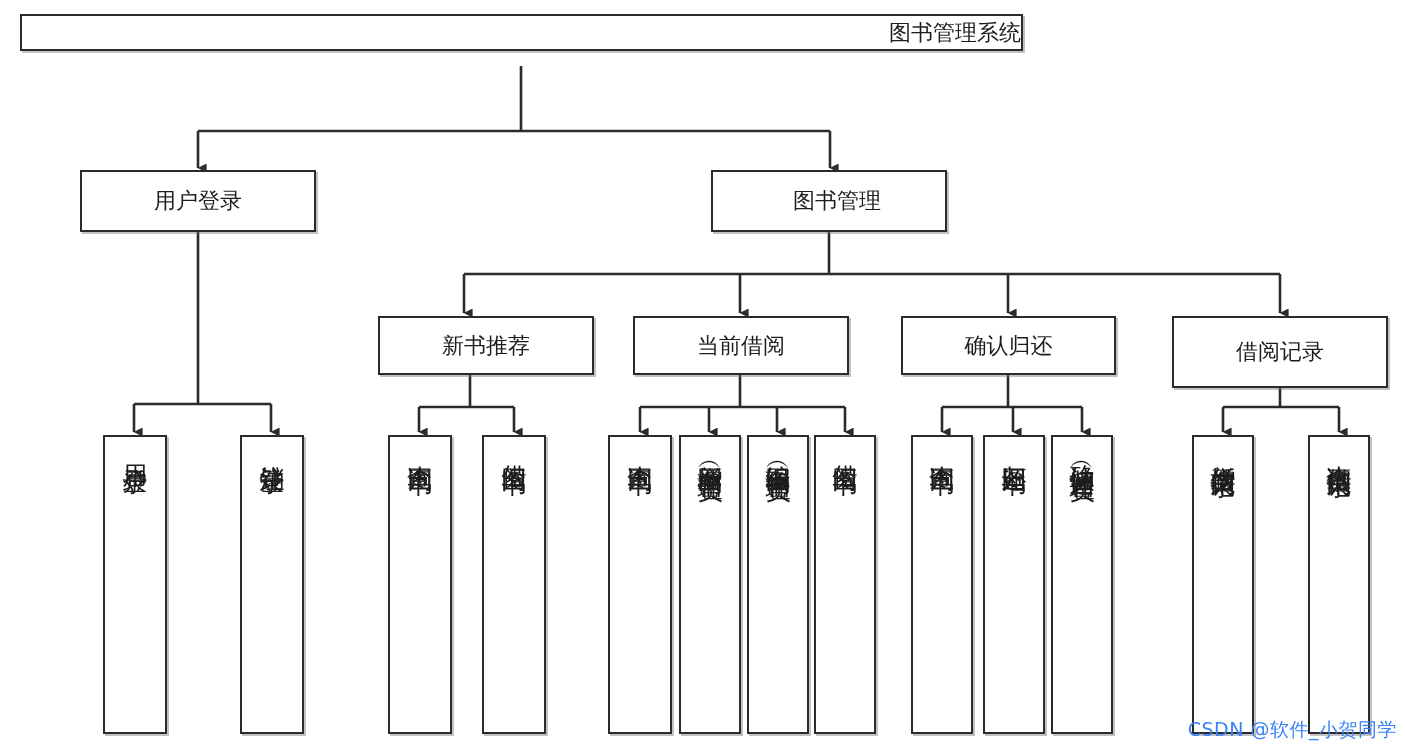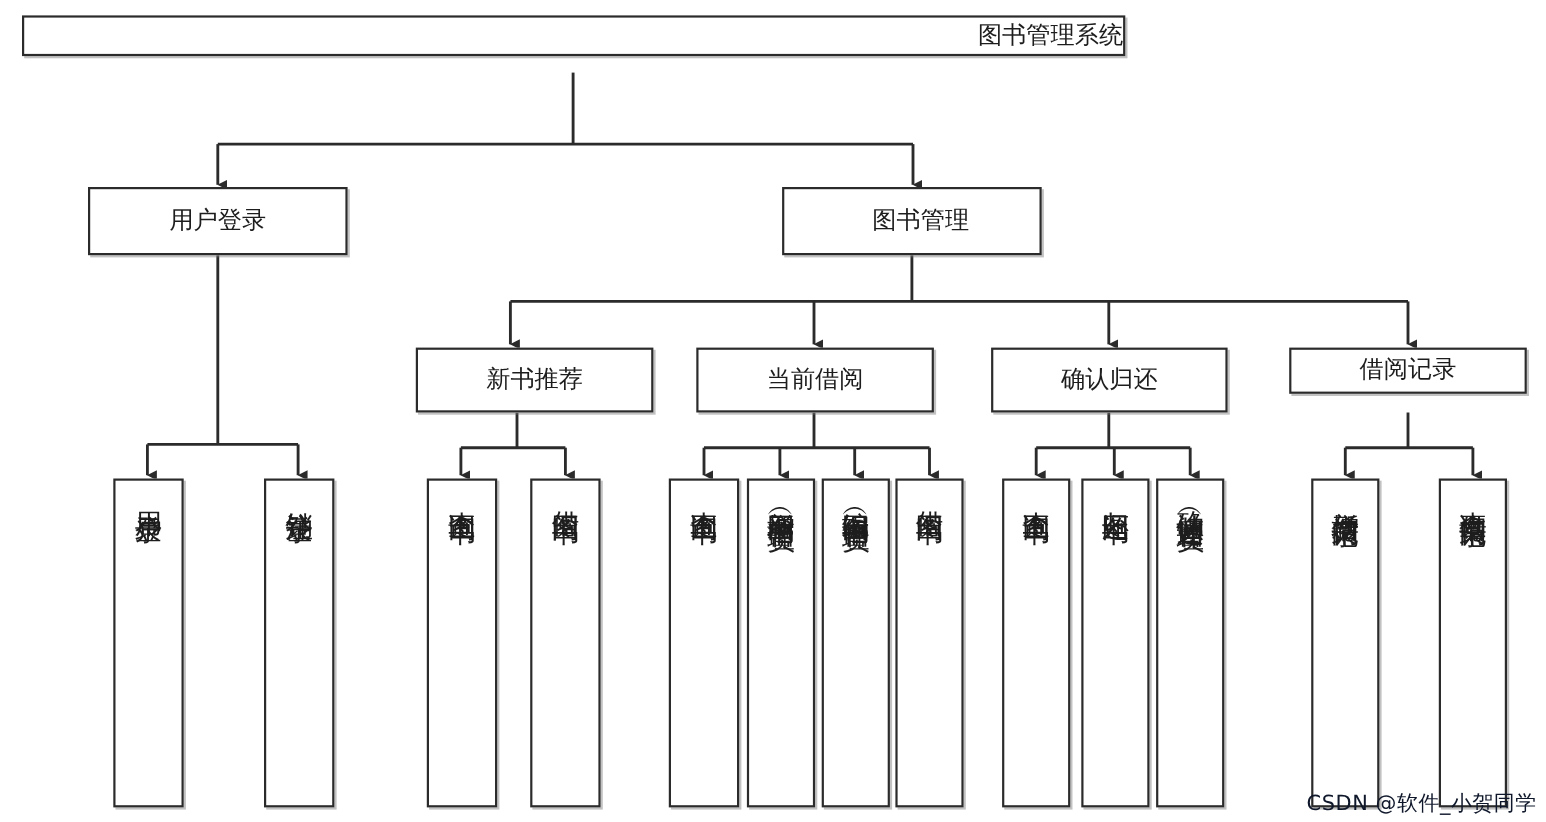--- a/index.html
+++ b/index.html
@@ -56,21 +56,21 @@
     letter-spacing: 2px;
     line-height: 1;
     white-space: normal;
     max-height: 282px;
   }
   .watermark {
     position: absolute;
     right: 8px;
     bottom: 4px;
     font-size: 19px;
-    color: #0f172a;
+    color: #3b82f6;
     letter-spacing: 0.5px;
     z-index: 6;
     white-space: nowrap;
     font-family: "DejaVu Sans", "Liberation Sans", sans-serif;
   }
 </style>
 </head>
 <body>
 
 <div id="canvas">
@@ -142,21 +142,21 @@
   </div>
 
   <div class="node h-node" style="left:633px; top:316px; width:216px; height:59px;">
     <span class="node-label">当前借阅</span>
   </div>
 
   <div class="node h-node" style="left:901px; top:316px; width:215px; height:59px;">
     <span class="node-label">确认归还</span>
   </div>
 
-  <div class="node h-node" style="left:1172px; top:316px; width:216px; height:42px;">
+  <div class="node h-node" style="left:1172px; top:316px; width:216px; height:72px;">
     <span class="node-label">借阅记录</span>
   </div>
 
   <div class="node v-node" style="left:103px; top:435px; width:64px; height:299px;">
     <span class="node-label">用户登录</span>
   </div>
 
   <div class="node v-node" style="left:240px; top:435px; width:64px; height:299px;">
     <span class="node-label">注销登录</span>
   </div>

